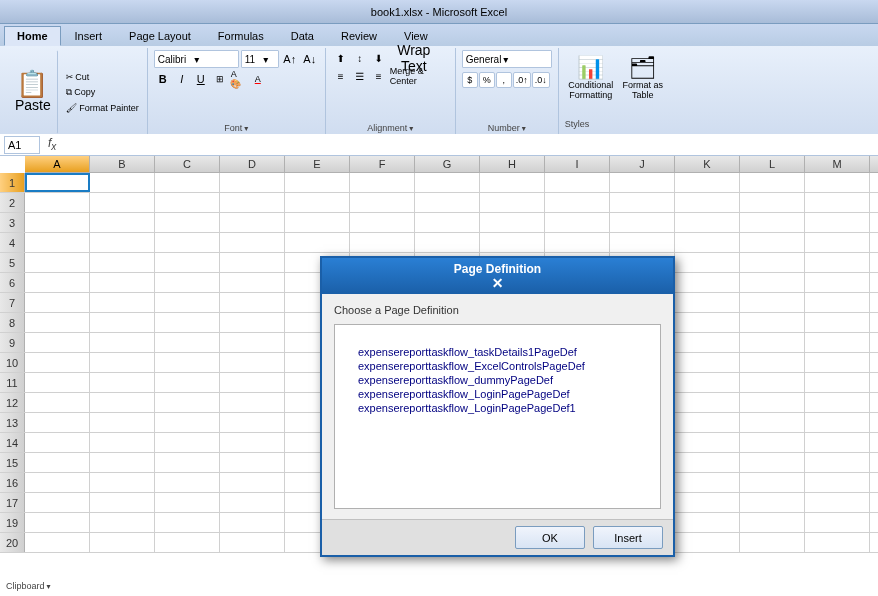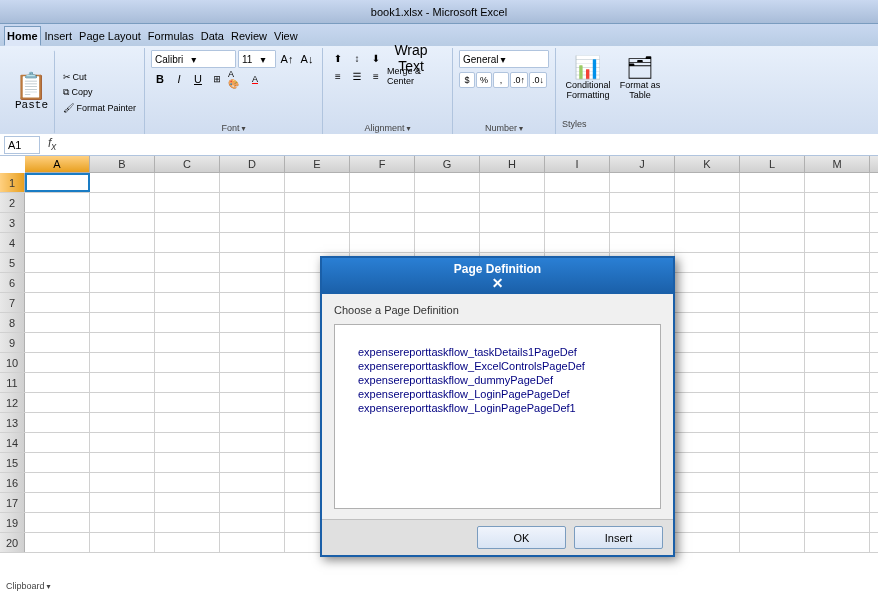--- a/index.html
+++ b/index.html
@@ -19,21 +19,21 @@
     .title-bar-title { flex: 1; text-align: center; font-size: 11px; }
 
     
     .ribbon-tabs {
       display: flex;
       padding: 0 4px;
       padding-top: 2px;
       background: linear-gradient(to bottom, #c9d8f0, #b8cce4);
     }
     .ribbon-tab {
-      padding: 3px 2px;
+      padding: 3px 12px;
       font-size: 11px;
       cursor: pointer;
       border: 1px solid transparent;
       border-bottom: none;
       margin-right: 1px;
       color: #000;
     }
     .ribbon-tab.active {
       background: #dce6f7;
       border-color: #7a9cbf;
@@ -317,21 +317,21 @@
     .dialog-footer {
       background: #e0e0e0;
       border-top: 1px solid #c0c0c0;
       padding: 6px 10px;
       display: flex;
       justify-content: flex-end;
       gap: 8px;
     }
 
     .dialog-btn {
-      width: 89px; height: 23px;
+      width: 70px; height: 23px;
       border: 1px solid #7a9cbf;
       background: linear-gradient(to bottom, #f0f4fc, #d8e4f4);
       cursor: pointer;
       font-size: 11px;
       border-radius: 2px;
     }
   </style>
 </head>
 <body>
 
@@ -347,21 +347,21 @@
   <div class="ribbon-tab">Data</div>
   <div class="ribbon-tab">Review</div>
   <div class="ribbon-tab">View</div>
 </div>
 
 <div class="ribbon-content">
 
   <div class="ribbon-group" style="flex-direction:row;align-items:stretch;padding:2px 4px 0 4px;">
     <div class="paste-btn">
       <div style="font-size:26px;line-height:1;">📋</div>
-      <div style="font-size:11px;font-family:Liberation Mono, monospace;">Paste</div>
+      <div style="font-size:14px;">Paste</div>
     </div>
     <div class="clipboard-small-btns">
       <div class="ribbon-btn-small">
         <span style="margin-right:2px;">✂</span>
         <span>Cut</span>
       </div>
       <div class="ribbon-btn-small">
         <span style="margin-right:2px;">⧉</span>
         <span>Copy</span>
       </div>

